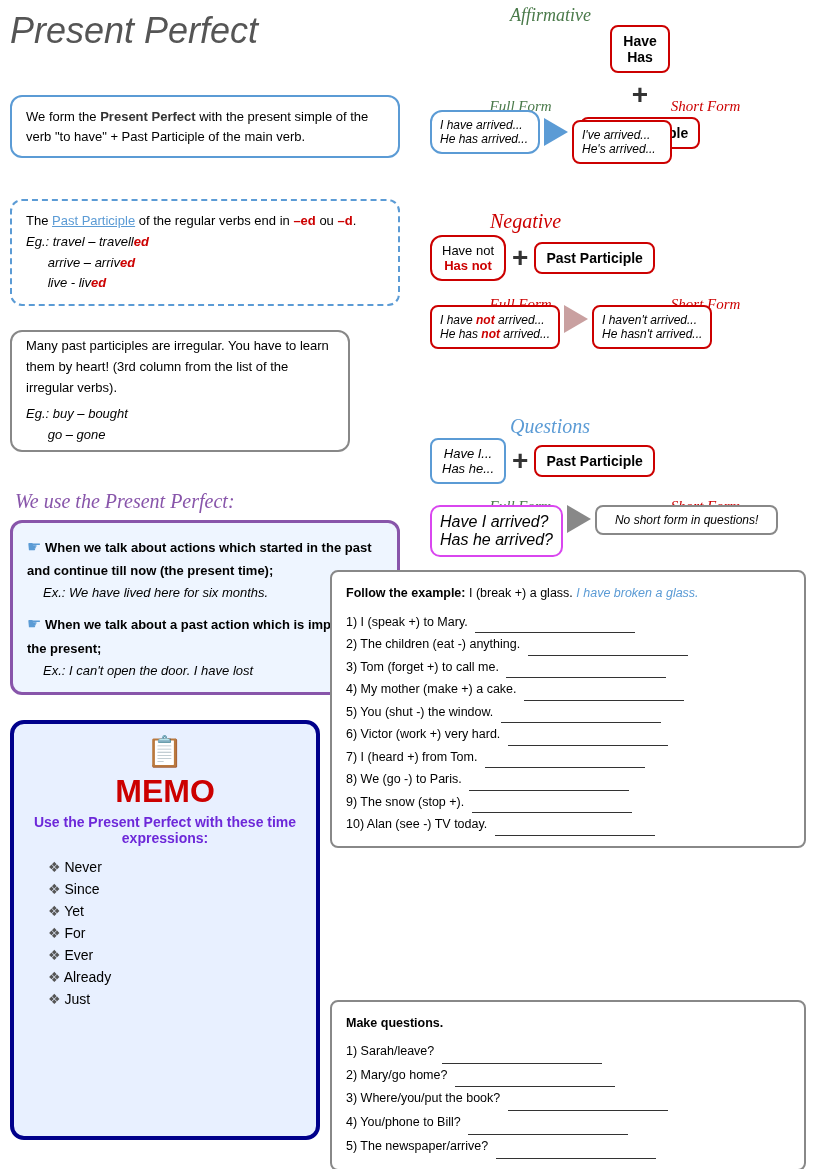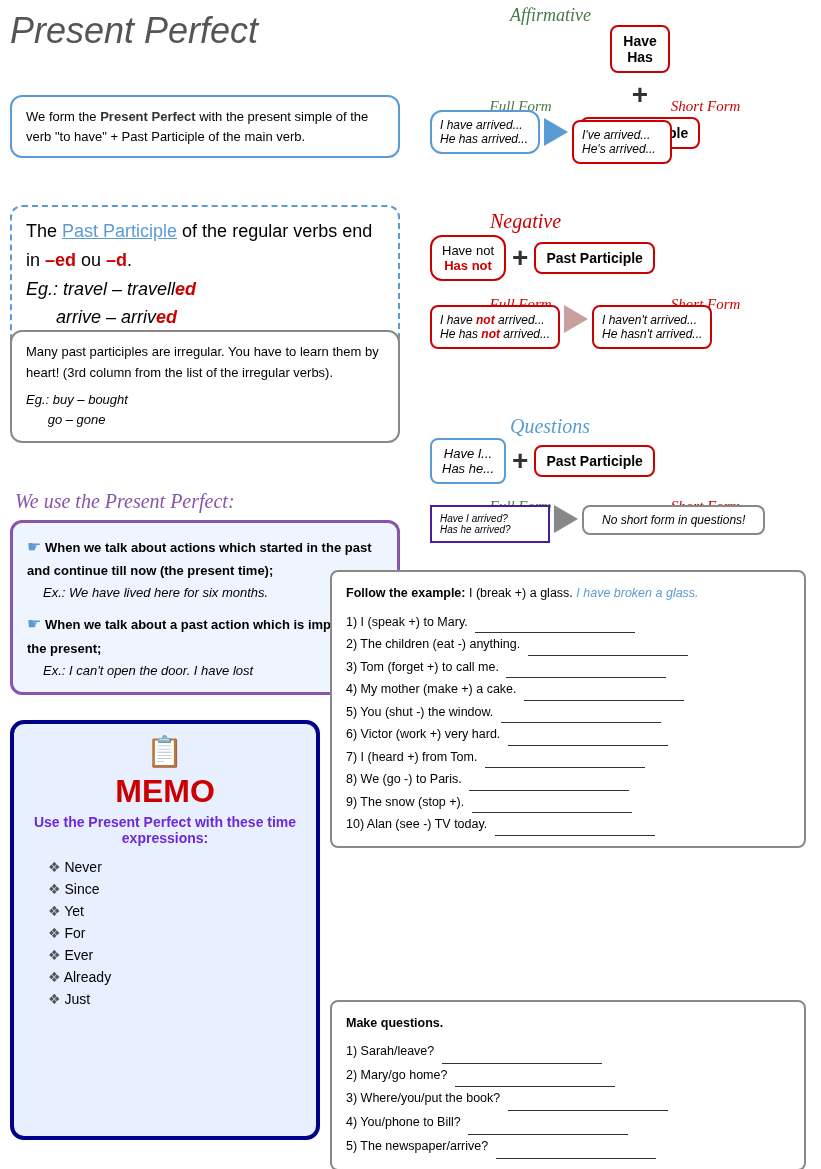--- a/index.html
+++ b/index.html
@@ -157,28 +157,28 @@
       border-radius: 12px;
       padding: 10px 14px;
       background: #fff;
       font-size: 13px;
       line-height: 1.5;
     }
     .left-box-1 .highlight { font-weight: bold; color: #333; }
 
     .left-box-2 {
       position: absolute;
-      top: 205px;
+      top: 199px;
       left: 10px;
       width: 390px;
       border: 2px dashed #5b9bd5;
       border-radius: 12px;
       padding: 10px 14px;
       background: #fff;
-      font-size: 18px;
+      font-size: 13px;
       line-height: 1.6;
     }
     .past-participle-link { color: #5b9bd5; text-decoration: underline; }
     .ed-highlight { color: #c00; font-weight: bold; }
 
     
     .negative-label {
       position: absolute;
       top: 210px;
       left: 490px;
@@ -233,24 +233,24 @@
       font-size: 12px;
       min-width: 100px;
       font-style: italic;
     }
 
     
     .left-box-3 {
       position: absolute;
       top: 330px;
       left: 10px;
-      width: 390px;
+      width: 340px;
       border: 2px solid #888;
       border-radius: 12px;
-      padding: 10px 14px;
+      padding: 4px 14px;
       background: #fff;
       font-size: 13px;
       line-height: 1.6;
     }
 
     
     .questions-label {
       position: absolute;
       top: 415px;
       left: 510px;
@@ -283,25 +283,25 @@
     .q-forms-row {
       position: absolute;
       top: 505px;
       left: 430px;
       width: 370px;
       display: flex;
       align-items: flex-start;
       gap: 4px;
     }
     .q-full-box {
-      border: 2px solid #4c1d95;
-      border-radius: 0;
+      border: 2px solid #d946ef;
+      border-radius: 10px;
       padding: 6px 8px;
       background: #fff;
-      font-size: 10px;
+      font-size: 16px;
       min-width: 120px;
       font-style: italic;
     }
     .q-short-box {
       border: 2px solid #888;
       border-radius: 8px;
       padding: 6px 18px;
       background: #fff;
       font-size: 12px;
       min-width: 110px;

